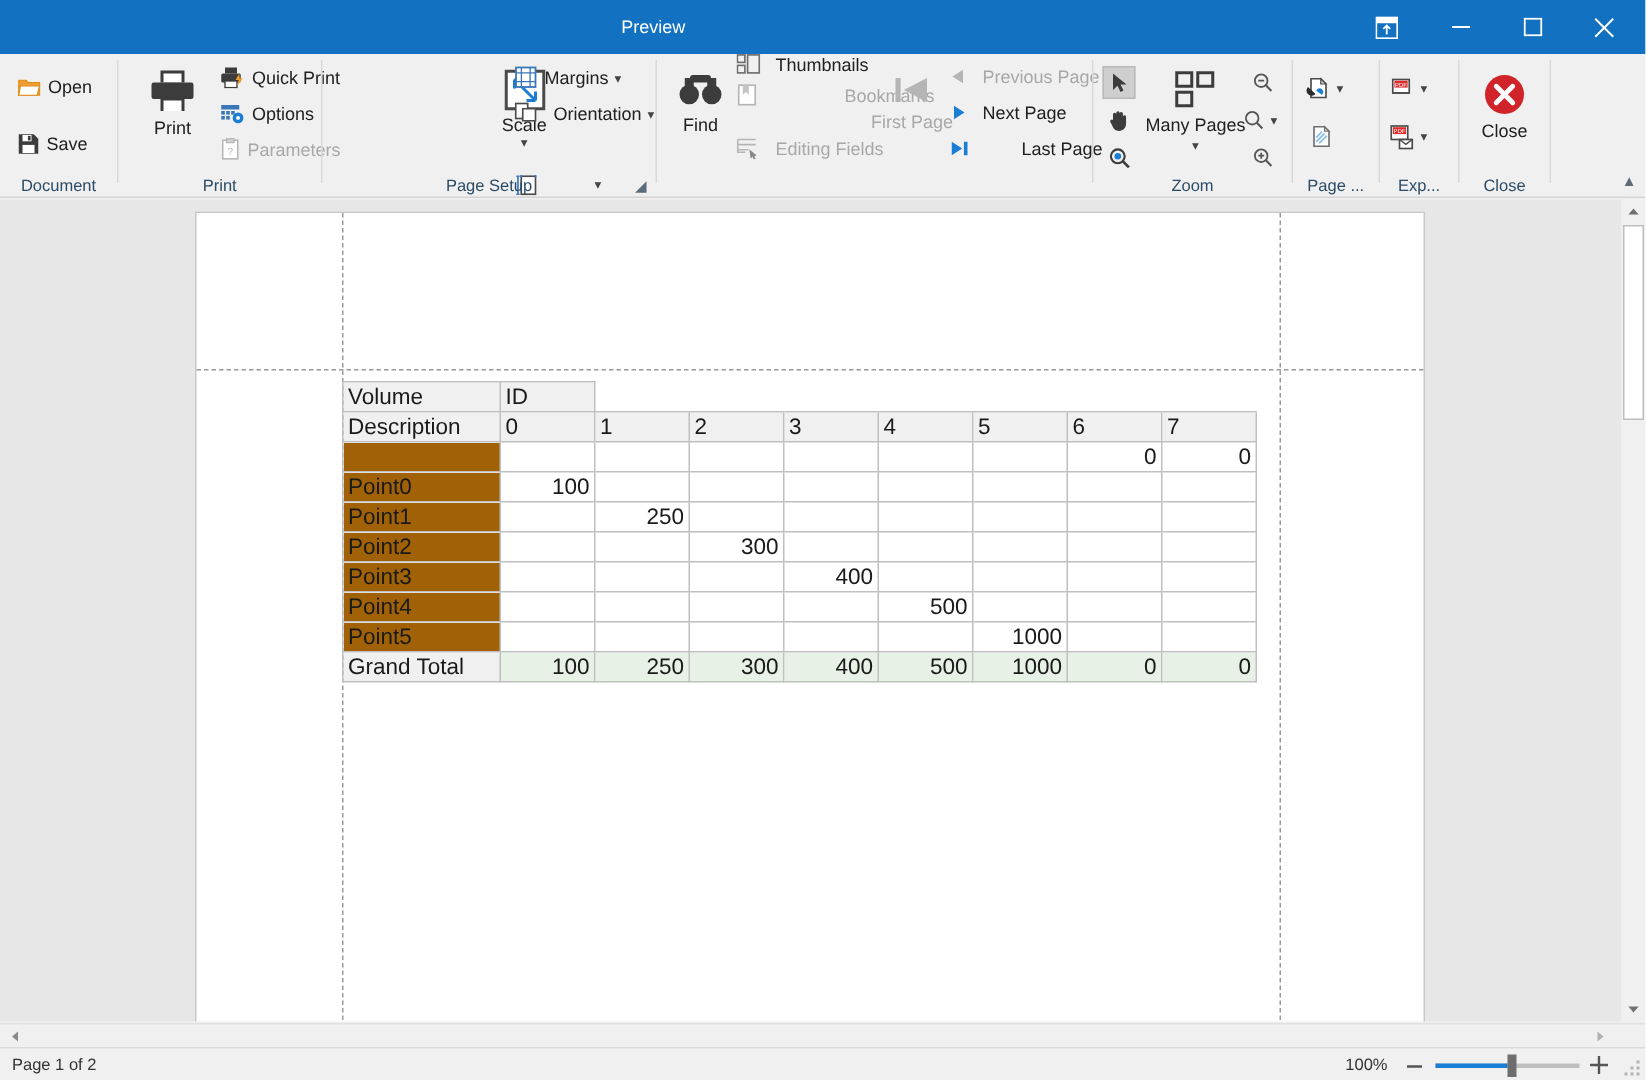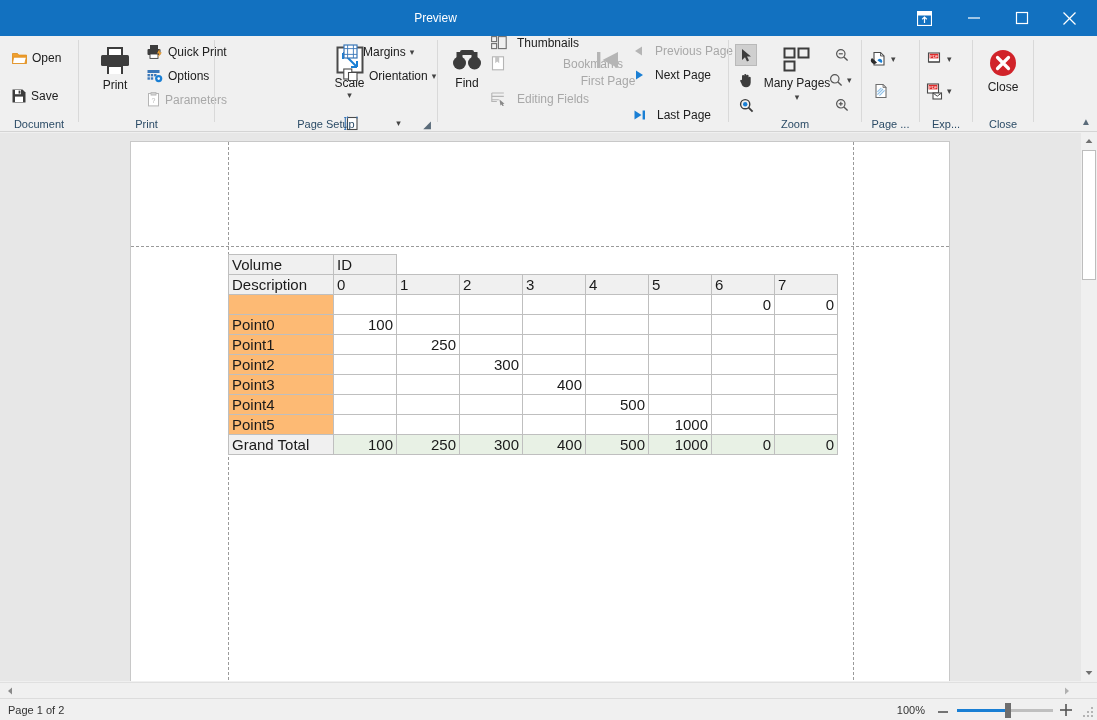--- a/index.html
+++ b/index.html
@@ -86,21 +86,21 @@
 
   
   .rtable { position: absolute; left: 97px; top: 112px; border-collapse: collapse;
             font-size: 15px; color: #1a1a1a; }
   .rtable td { border: 1px solid #bfbfbf; height: 20px; padding: 0 3px; overflow: hidden; }
   .rtable td.hdr { background: #f0f0f0; }
   .rtable td.lbl { width: 105px; text-align: left; }
   .rtable td.val { width: 63px; text-align: right; }
   .rtable td.grand { background: #e8f1e5; }
   .rtable td.grandlbl { background: #f0f0f0; }
-  .rtable td.blank { background: #fdba74; }
+  .rtable td.blank { background: #a16207; }
   .rtable tr.toprow td { border-bottom: 1px solid #bfbfbf; }
   .rtable td.nb { border: 0; }
 
   
   .vscroll { position: absolute; right: 0; top: 133px; width: 16px; height: 548px; background: #f0f0f0; }
   .vscroll .arrow { position: absolute; left: 0; width: 16px; height: 16px;
                     display: flex; align-items: center; justify-content: center; cursor: default; }
   .vscroll .arrow.up { top: 0; }
   .vscroll .arrow.down { bottom: 0; }
   .vscroll .thumb { position: absolute; left: 1px; top: 17px; width: 14px; height: 130px;
@@ -358,21 +358,21 @@
         <span style="margin-left:5px;">Previous Page</span>
       </div>
 
       <div class="cmd" style="left:195px; top:32px;">
         <svg class="ic" width="12" height="12" viewBox="0 0 12 12">
           <path d="M3 1.5 L3 10.5 L10 6 z" fill="#1a7fd4"></path>
         </svg>
         <span style="margin-left:5px;">Next Page</span>
       </div>
 
-      <div class="cmd" style="left:195px; top:72px;">
+      <div class="cmd" style="left:195px; top:56px;gap:24px;">
         <svg class="ic" width="14" height="12" viewBox="0 0 14 12">
           <path d="M1.5 1.5 L1.5 10.5 L8.5 6 z" fill="#1a7fd4"></path>
           <rect x="9.6" y="1.5" width="2.4" height="9" fill="#1a7fd4"></rect>
         </svg>
         <span style="margin-left:5px;">Last Page</span>
       </div>
 
     </div>
     <div class="gsep" style="left:728px;"></div>
 

